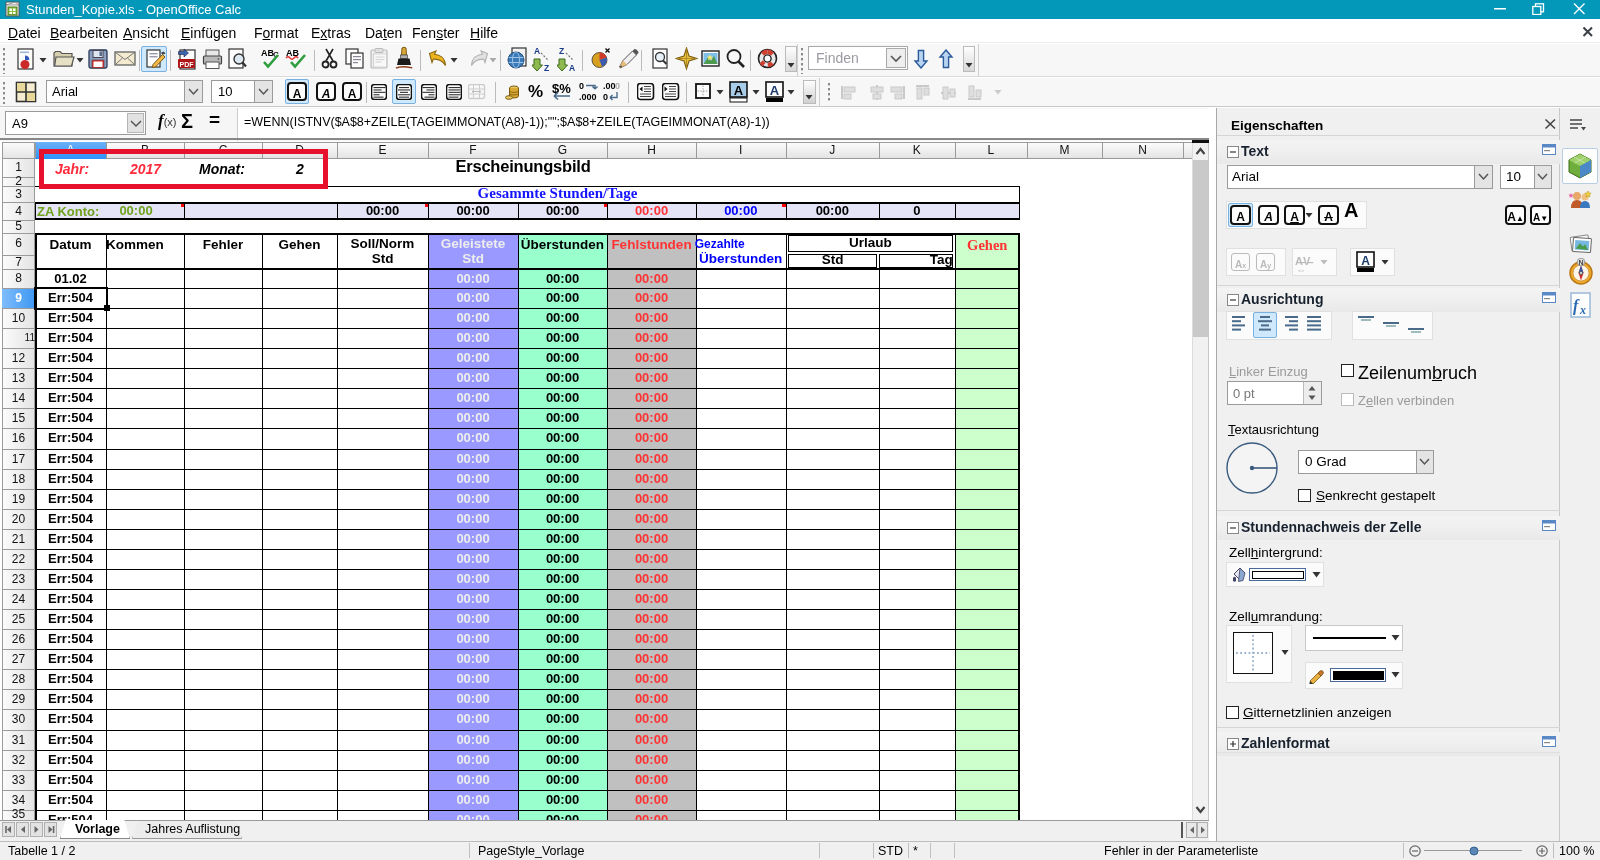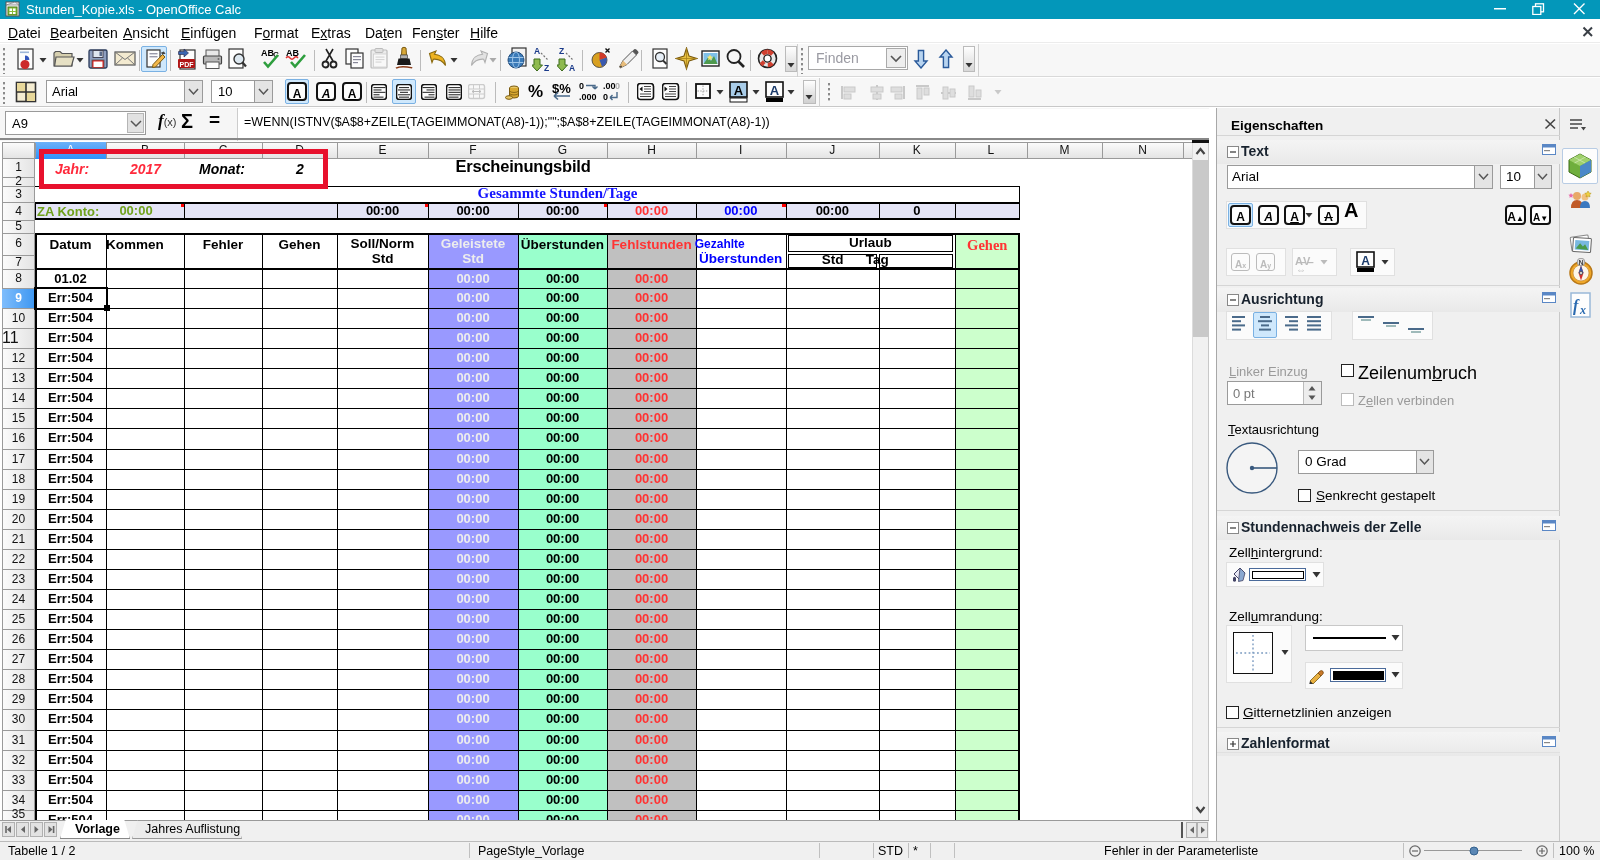--- a/index.html
+++ b/index.html
@@ -474,21 +474,21 @@
 <div style="position:absolute;left:3px;top:254.5px;width:32px;height:1px;background:#9a9a9a;"></div>
 <div style="position:absolute;left:2px;top:254.5px;width:33px;height:14.0px;line-height:14.0px;text-align:center;font-size:12px;color:#111;">7</div>
 <div style="position:absolute;left:3px;top:268.5px;width:32px;height:1px;background:#9a9a9a;"></div>
 <div style="position:absolute;left:2px;top:268.5px;width:33px;height:19.5px;line-height:19.5px;text-align:center;font-size:12px;color:#111;">8</div>
 <div style="position:absolute;left:3px;top:288px;width:32px;height:1px;background:#9a9a9a;"></div>
 <div style="position:absolute;left:2px;top:288.0px;width:33px;height:20.069999999999993px;background:linear-gradient(90deg,#7fbdfc,#3d97f2);border-top:1px solid #9a9a9a;"></div>
 <div style="position:absolute;left:2px;top:288.0px;width:33px;height:20.069999999999993px;line-height:20.069999999999993px;text-align:center;font-size:12px;color:#fff;font-weight:bold;">9</div>
 <div style="position:absolute;left:3px;top:308.07px;width:32px;height:1px;background:#9a9a9a;"></div>
 <div style="position:absolute;left:2px;top:308.07px;width:33px;height:20.069999999999993px;line-height:20.069999999999993px;text-align:center;font-size:12px;color:#111;">10</div>
 <div style="position:absolute;left:3px;top:328.14px;width:32px;height:1px;background:#9a9a9a;"></div>
-<div style="position:absolute;left:2px;top:328.14px;width:33px;height:20.069999999999993px;line-height:20.069999999999993px;text-align:left;font-size:16px;color:#111;">11</div>
+<div style="position:absolute;left:2px;top:328.14px;width:33px;height:20.069999999999993px;line-height:20.069999999999993px;text-align:right;font-size:10px;color:#111;">11</div>
 <div style="position:absolute;left:3px;top:348.21px;width:32px;height:1px;background:#9a9a9a;"></div>
 <div style="position:absolute;left:2px;top:348.21px;width:33px;height:20.069999999999993px;line-height:20.069999999999993px;text-align:center;font-size:12px;color:#111;">12</div>
 <div style="position:absolute;left:3px;top:368.28px;width:32px;height:1px;background:#9a9a9a;"></div>
 <div style="position:absolute;left:2px;top:368.28px;width:33px;height:20.069999999999993px;line-height:20.069999999999993px;text-align:center;font-size:12px;color:#111;">13</div>
 <div style="position:absolute;left:3px;top:388.34999999999997px;width:32px;height:1px;background:#9a9a9a;"></div>
 <div style="position:absolute;left:2px;top:388.34999999999997px;width:33px;height:20.069999999999993px;line-height:20.069999999999993px;text-align:center;font-size:12px;color:#111;">14</div>
 <div style="position:absolute;left:3px;top:408.41999999999996px;width:32px;height:1px;background:#9a9a9a;"></div>
 <div style="position:absolute;left:2px;top:408.41999999999996px;width:33px;height:20.069999999999993px;line-height:20.069999999999993px;text-align:center;font-size:12px;color:#111;">15</div>
 <div style="position:absolute;left:3px;top:428.48999999999995px;width:32px;height:1px;background:#9a9a9a;"></div>
 <div style="position:absolute;left:2px;top:428.48999999999995px;width:33px;height:20.069999999999993px;line-height:20.069999999999993px;text-align:center;font-size:12px;color:#111;">16</div>
@@ -616,21 +616,21 @@
 <div style="position:absolute;left:428px;top:251px;width:90px;height:16px;line-height:16px;text-align:center;font-size:13.5px;font-weight:bold;color:#ededed;">Std</div>
 <div style="position:absolute;left:518px;top:236px;width:89px;height:18px;line-height:18px;text-align:center;font-size:13.5px;font-weight:bold;">Überstunden</div>
 <div style="position:absolute;left:607px;top:236px;width:89px;height:18px;line-height:18px;text-align:center;font-size:13.5px;font-weight:bold;color:#ff3333;">Fehlstunden</div>
 <div style="position:absolute;left:675px;top:236px;width:89.5px;height:16px;line-height:16px;text-align:center;font-size:12px;font-weight:bold;color:#0000ff;">Gezahlte</div>
 <div style="position:absolute;left:696px;top:251px;width:89.5px;height:16px;line-height:16px;text-align:center;font-size:13.5px;font-weight:bold;color:#0000ff;">Überstunden</div>
 <div style="position:absolute;left:788px;top:235px;width:165px;height:17px;border:1.5px solid #000;background:#fff;"></div>
 <div style="position:absolute;left:788px;top:235px;width:165px;height:16px;line-height:16px;text-align:center;font-size:13.5px;font-weight:bold;">Urlaub</div>
 <div style="position:absolute;left:788px;top:253.5px;width:89px;height:14px;border:1.5px solid #000;background:#fff;"></div>
 <div style="position:absolute;left:788px;top:252.5px;width:89px;height:14px;line-height:14px;text-align:center;font-size:13.5px;font-weight:bold;">Std</div>
 <div style="position:absolute;left:878.5px;top:253.5px;width:74.5px;height:14px;border:1.5px solid #000;background:#fff;"></div>
-<div style="position:absolute;left:840px;top:252.5px;width:74.5px;height:14px;line-height:14px;text-align:center;font-size:13.5px;font-weight:bold;">Tag</div>
+<div style="position:absolute;left:904px;top:252.5px;width:74.5px;height:14px;line-height:14px;text-align:center;font-size:13.5px;font-weight:bold;">Tag</div>
 <div style="position:absolute;left:954.5px;top:236px;width:65.5px;height:18px;line-height:18px;text-align:center;font-family:'Liberation Serif',serif;font-size:14.5px;font-weight:bold;color:#ff3333;">Gehen</div>
 <div style="position:absolute;left:35px;top:269.5px;width:71px;height:17.5px;line-height:17.5px;text-align:center;font-size:13px;font-weight:bold;">01.02</div>
 <div style="position:absolute;left:428px;top:269.5px;width:90px;height:17.5px;line-height:17.5px;text-align:center;font-size:13px;font-weight:bold;color:#ededed;">00:00</div>
 <div style="position:absolute;left:518px;top:269.5px;width:89px;height:17.5px;line-height:17.5px;text-align:center;font-size:13px;font-weight:bold;">00:00</div>
 <div style="position:absolute;left:607px;top:269.5px;width:89px;height:17.5px;line-height:17.5px;text-align:center;font-size:13px;font-weight:bold;color:#ff3333;">00:00</div>
 <div style="position:absolute;left:35px;top:289.0px;width:71px;height:18.069999999999993px;line-height:18.069999999999993px;text-align:center;font-size:13px;font-weight:bold;">Err:504</div>
 <div style="position:absolute;left:428px;top:289.0px;width:90px;height:18.069999999999993px;line-height:18.069999999999993px;text-align:center;font-size:13px;font-weight:bold;color:#ededed;">00:00</div>
 <div style="position:absolute;left:518px;top:289.0px;width:89px;height:18.069999999999993px;line-height:18.069999999999993px;text-align:center;font-size:13px;font-weight:bold;">00:00</div>
 <div style="position:absolute;left:607px;top:289.0px;width:89px;height:18.069999999999993px;line-height:18.069999999999993px;text-align:center;font-size:13px;font-weight:bold;color:#ff3333;">00:00</div>
 <div style="position:absolute;left:35px;top:309.07px;width:71px;height:18.069999999999993px;line-height:18.069999999999993px;text-align:center;font-size:13px;font-weight:bold;">Err:504</div>

